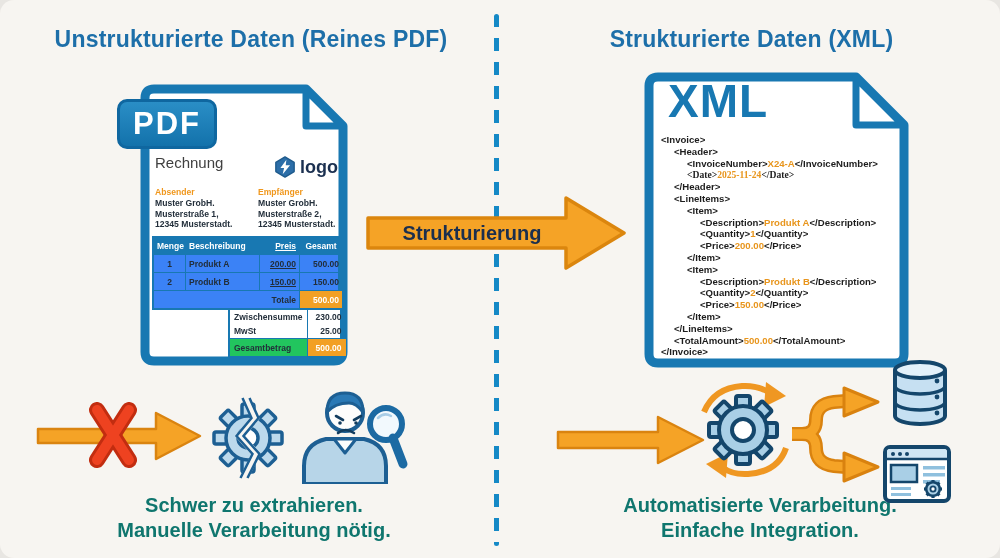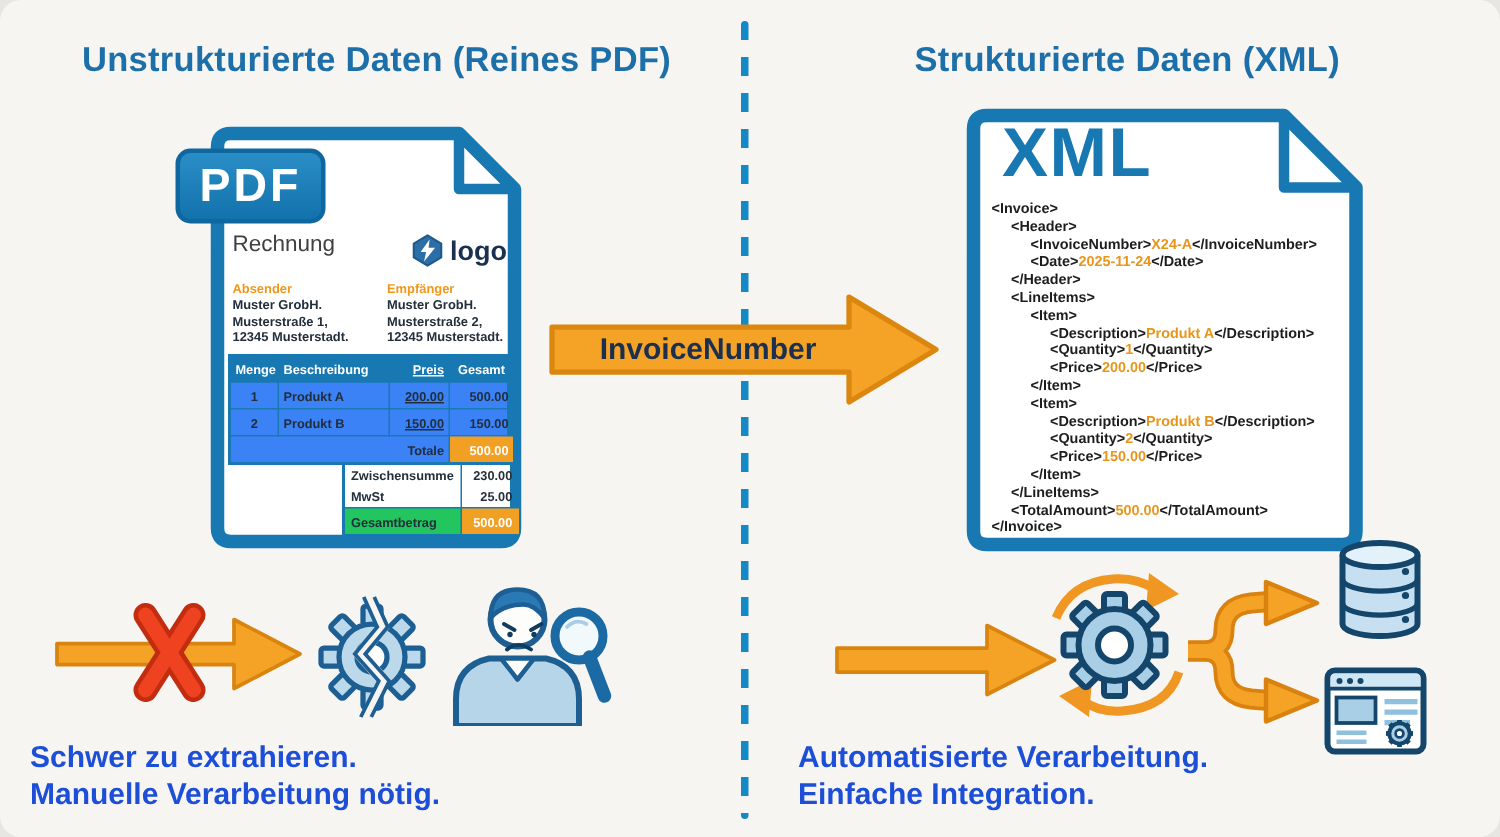--- a/index.html
+++ b/index.html
@@ -67,21 +67,21 @@
   .xline .hl{color:#e8951c;}
   
   .transform-arrow{position:absolute;left:366px;top:194px;z-index:3;}
   .transform-label{
     position:absolute;left:372px;top:219px;width:200px;height:28px;z-index:4;
     display:flex;align-items:center;justify-content:center;
     font-size:20px;font-weight:bold;color:#1b2f4e;
   }
   
   .icon-abs{position:absolute;z-index:2;}
-  .caption{position:absolute;top:493px;text-align:left;font-size:20px;font-weight:bold;color:#1d4ed8;line-height:25px;}
+  .caption{position:absolute;top:493px;text-align:center;font-size:20px;font-weight:bold;color:#0f766e;line-height:25px;}
   .caption.left{left:20px;width:468px;}
   .caption.right{left:532px;width:456px;}
 </style>
 </head>
 <body>
 
 <div class="canvas">
 
   <div class="title left">Unstrukturierte Daten (Reines PDF)</div>
   <div class="title right">Strukturierte Daten (XML)</div>
@@ -140,33 +140,33 @@
         <div class="sc sl">MwSt</div>
         <div class="sc sv">25.00</div>
         <div class="sc gl">Gesamtbetrag</div>
         <div class="sc gv">500.00</div>
       </div>
   </div>
 
   <svg class="transform-arrow" width="262" height="78" viewBox="0 0 262 78">
     <polygon points="2,24 200,24 200,4 258,39 200,74 200,54 2,54" fill="#f5a326" stroke="#db860e" stroke-width="3.5" stroke-linejoin="round"></polygon>
   </svg>
-  <div class="transform-label">InvoiceNumber</div>
+  <div class="transform-label">Strukturierung</div>
 
   <div class="doc-card xml-card">
     <svg class="outline" width="265" height="296" viewBox="0 0 265 296">
       <path d="M14 5 H212 L260 53 V282 Q260 291 251 291 H14 Q5 291 5 282 V14 Q5 5 14 5 Z" fill="#ffffff" stroke="#1878b2" stroke-width="9" stroke-linejoin="round"></path>
       <path d="M212 6 L259 53 L212 53 Z" fill="#ffffff" stroke="#1878b2" stroke-width="7" stroke-linejoin="round"></path>
     </svg>
     <div class="xml-badge">XML</div>
     <div class="xml-code">
         <div class="xline" style="padding-left: 0px;"><span>&lt;Invoice&gt;</span></div>
         <div class="xline" style="padding-left: 13px;"><span>&lt;Header&gt;</span></div>
         <div class="xline" style="padding-left: 26px;"><span>&lt;InvoiceNumber&gt;</span><span class="hl">X24-A</span><span>&lt;/InvoiceNumber&gt;</span></div>
-        <div class="xline" style="padding-left: 26px;"><span>&lt;Date&gt;</span><span class="hl">2025-11-24</span><span>&lt;/Date&gt;</span></div>
+        <div class="xline" style="padding-left: 26px; font-family: Liberation Serif, serif;"><span>&lt;Date&gt;</span><span class="hl">2025-11-24</span><span>&lt;/Date&gt;</span></div>
         <div class="xline" style="padding-left: 13px;"><span>&lt;/Header&gt;</span></div>
         <div class="xline" style="padding-left: 13px;"><span>&lt;LineItems&gt;</span></div>
         <div class="xline" style="padding-left: 26px;"><span>&lt;Item&gt;</span></div>
         <div class="xline" style="padding-left: 39px;"><span>&lt;Description&gt;</span><span class="hl">Produkt A</span><span>&lt;/Description&gt;</span></div>
         <div class="xline" style="padding-left: 39px;"><span>&lt;Quantity&gt;</span><span class="hl">1</span><span>&lt;/Quantity&gt;</span></div>
         <div class="xline" style="padding-left: 39px;"><span>&lt;Price&gt;</span><span class="hl">200.00</span><span>&lt;/Price&gt;</span></div>
         <div class="xline" style="padding-left: 26px;"><span>&lt;/Item&gt;</span></div>
         <div class="xline" style="padding-left: 26px;"><span>&lt;Item&gt;</span></div>
         <div class="xline" style="padding-left: 39px;"><span>&lt;Description&gt;</span><span class="hl">Produkt B</span><span>&lt;/Description&gt;</span></div>
         <div class="xline" style="padding-left: 39px;"><span>&lt;Quantity&gt;</span><span class="hl">2</span><span>&lt;/Quantity&gt;</span></div>

